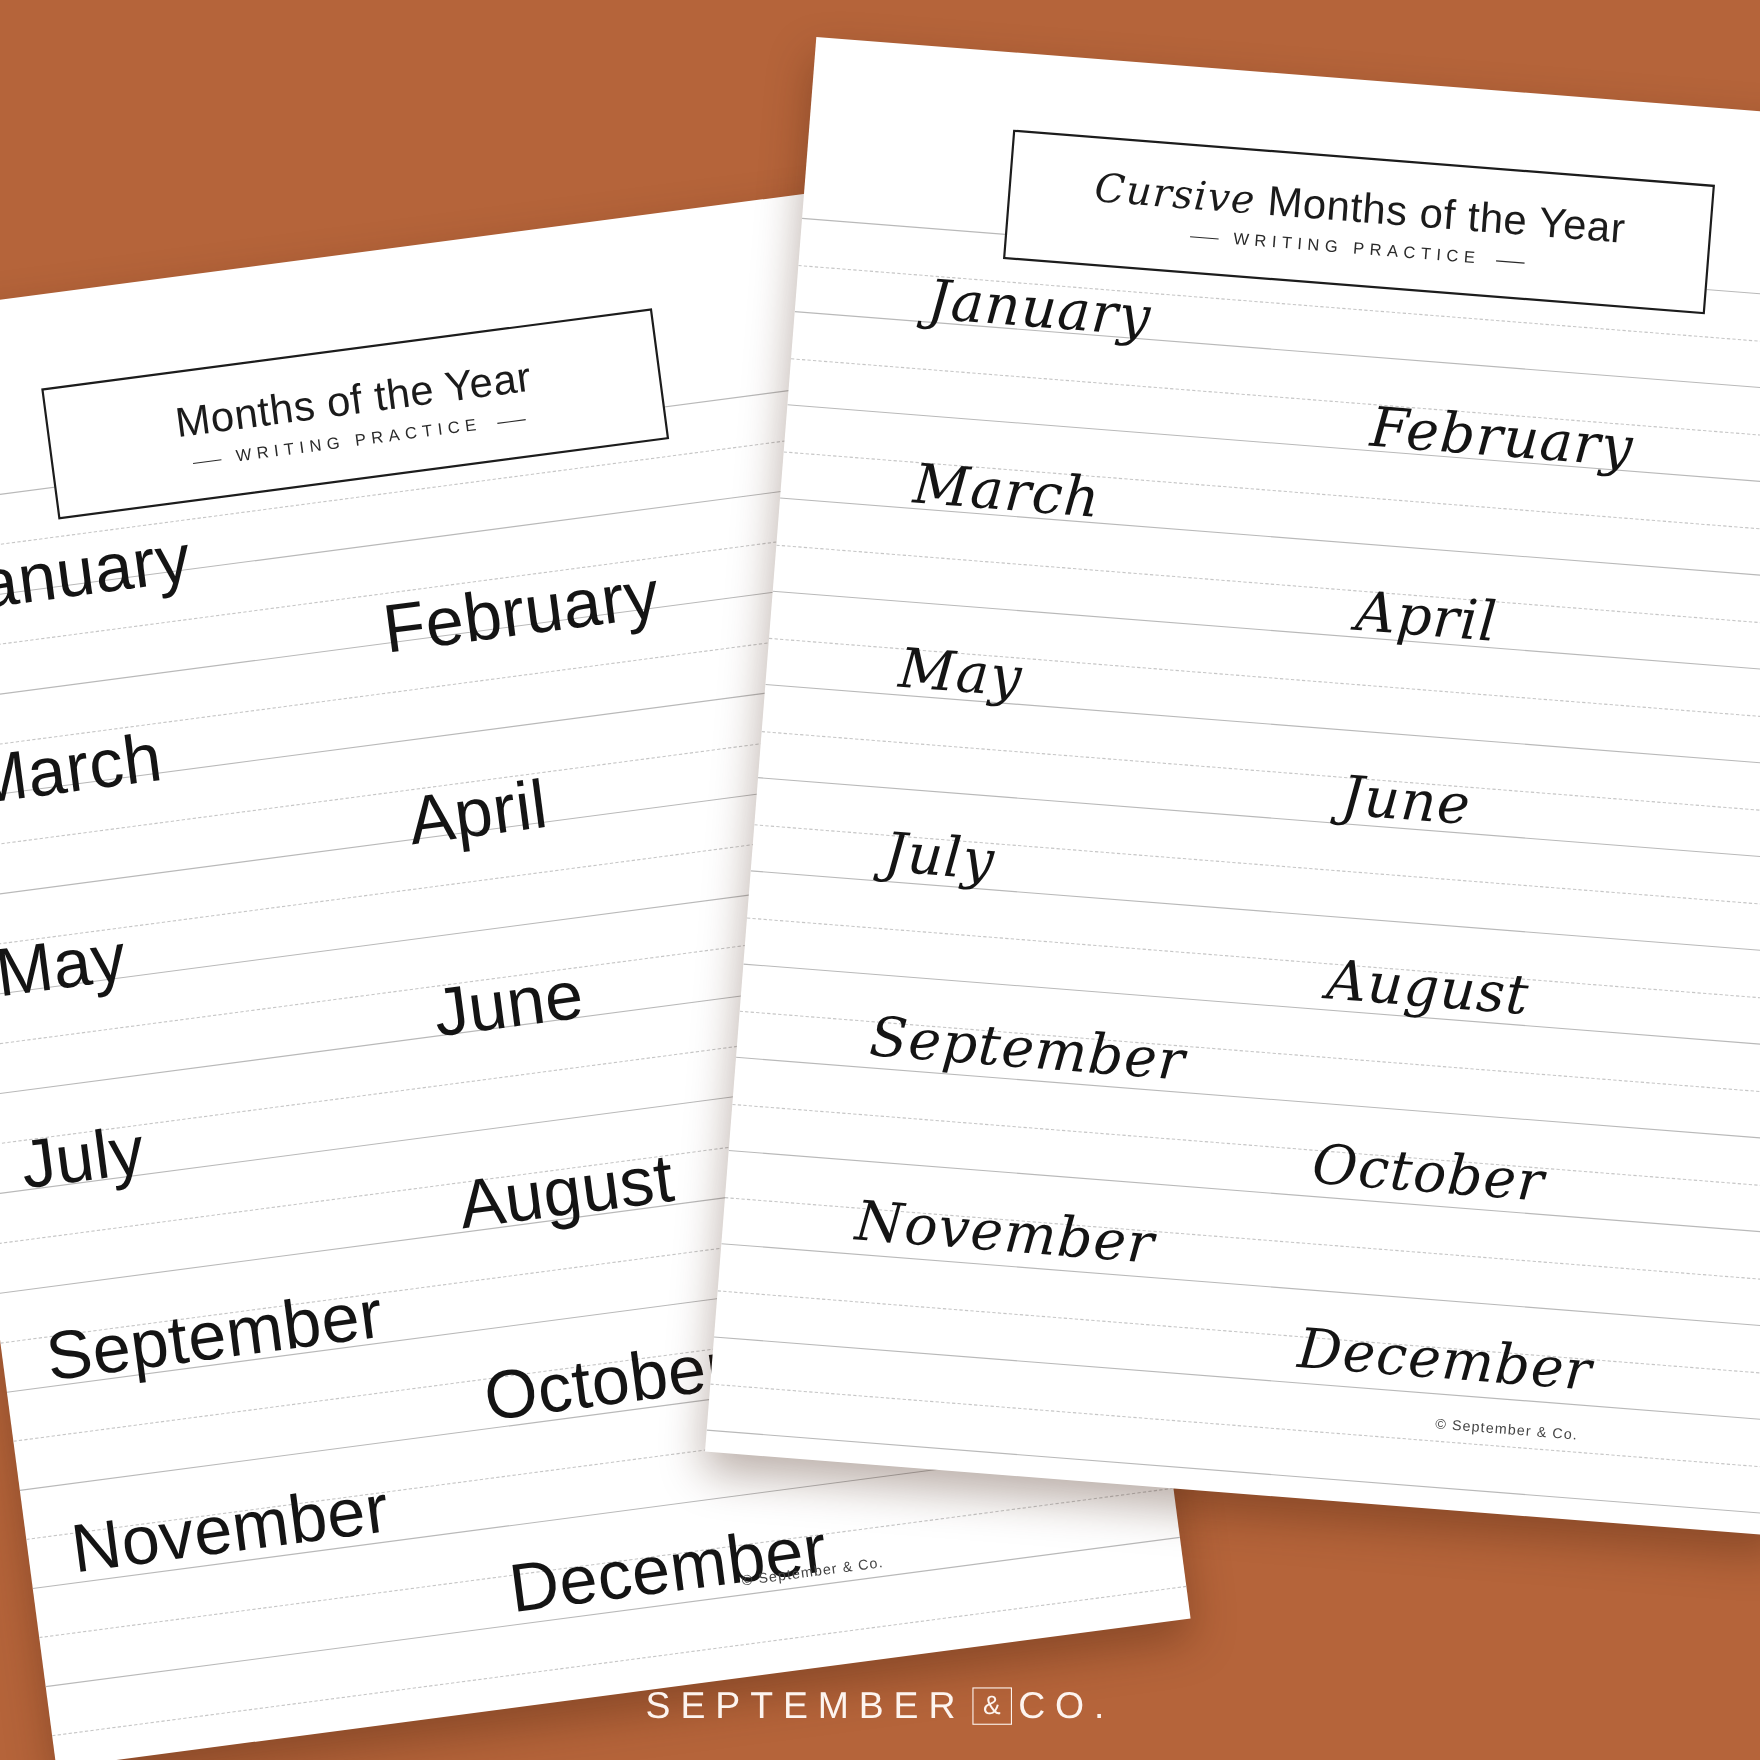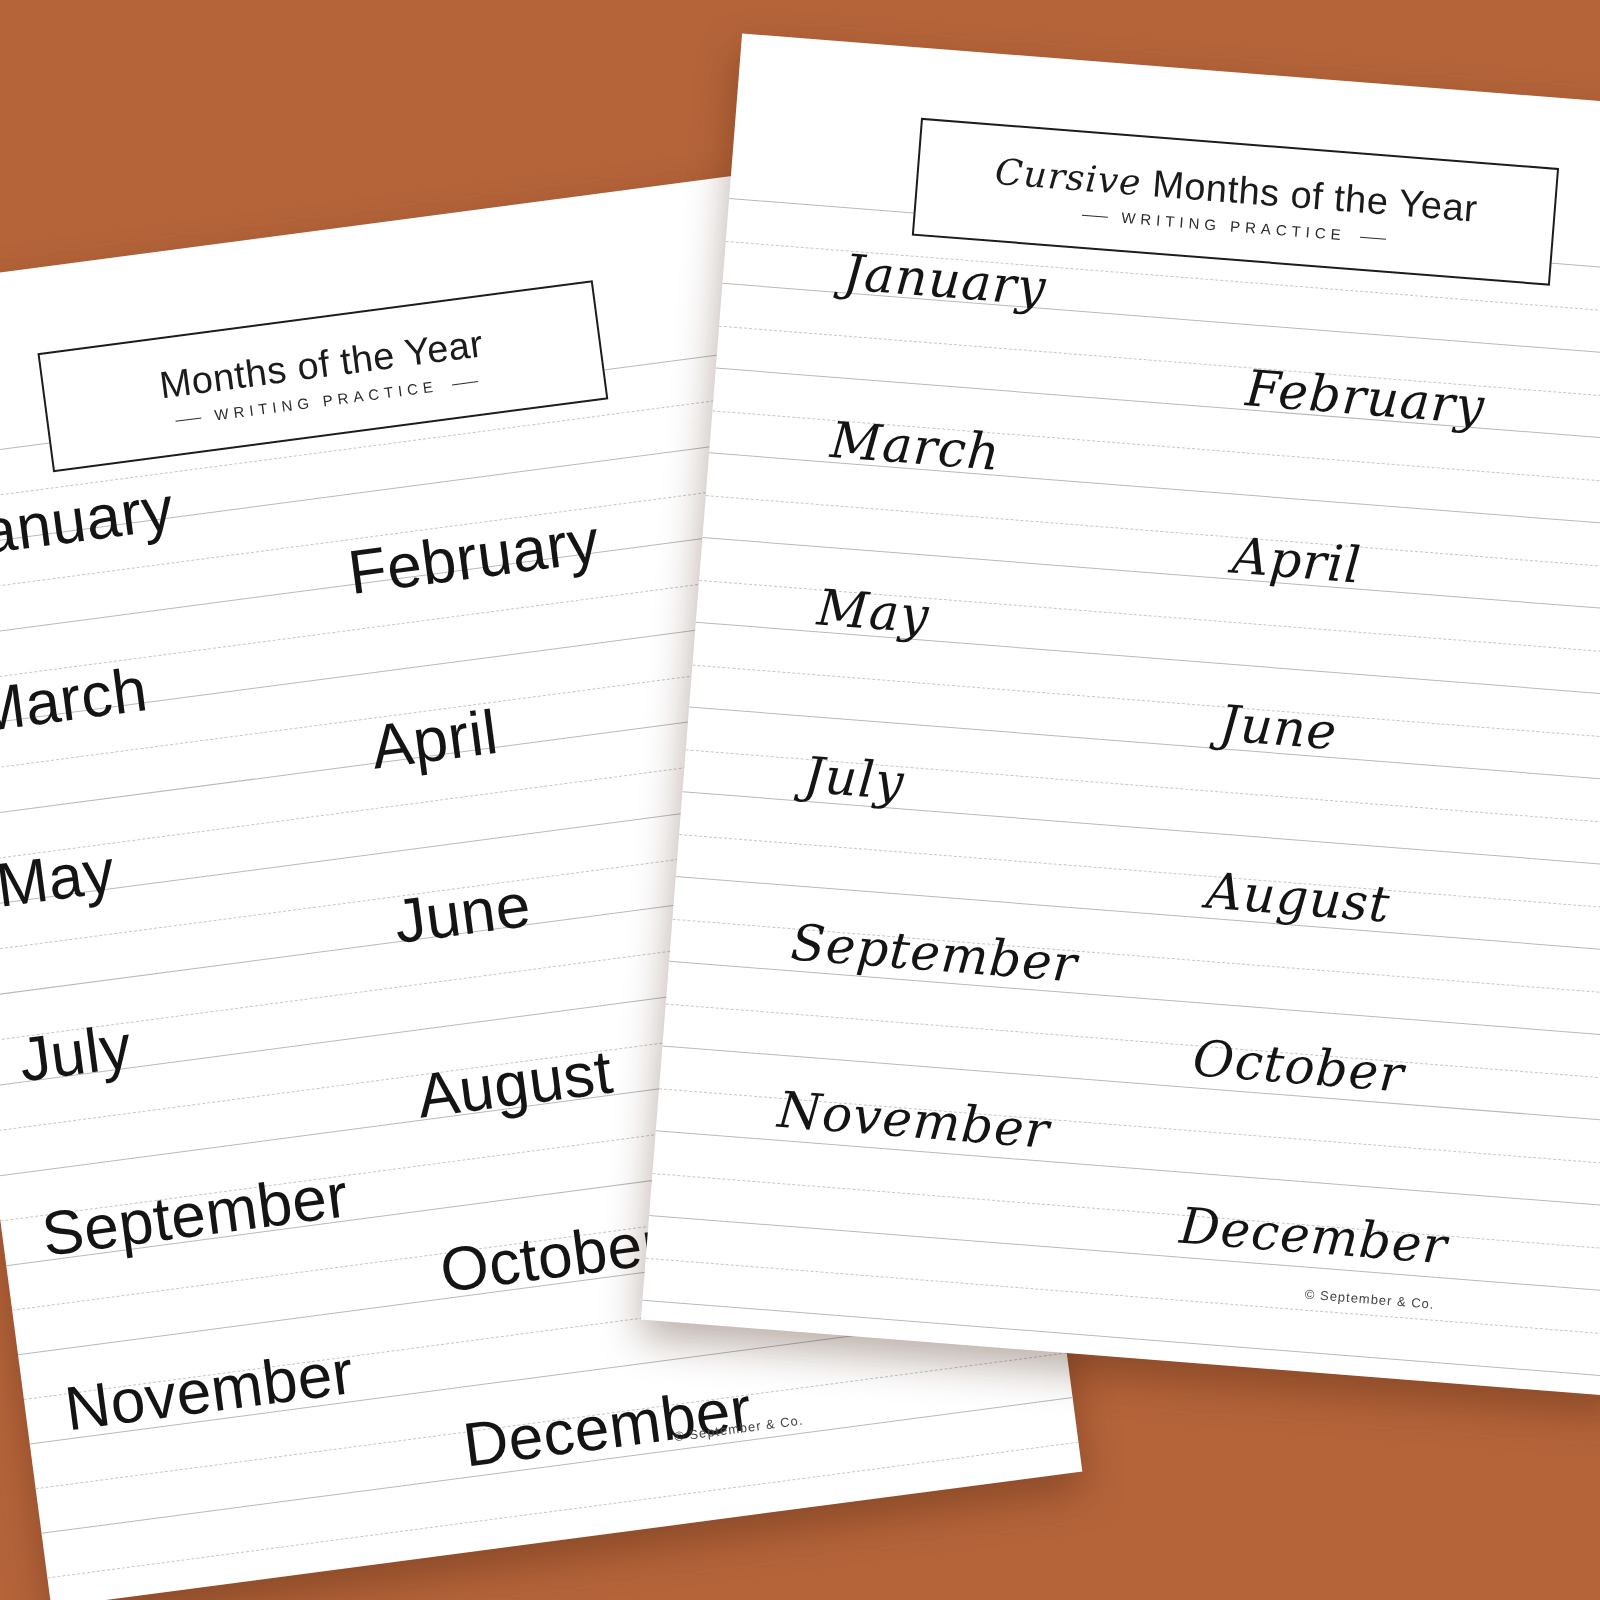--- a/index.html
+++ b/index.html
@@ -238,14 +238,17 @@
         <div class="word" style="top: 793px; left: 530px;">August</div>
         <div class="word" style="top: 877px; left: 120px;">September</div>
         <div class="word" style="top: 961px; left: 530px;">October</div>
         <div class="word" style="top: 1045px; left: 120px;">November</div>
         <div class="word" style="top: 1129px; left: 530px;">December</div>
       </div>
 
     <div class="credit" style="left:660px;top:1205px;">© September &amp; Co.</div>
   </div>
 
+  <div id="brand">
+    <span>SEPTEMBER</span><span class="amp">&amp;</span><span>CO.</span>
+  </div>
 
 </div>
 
 </body></html>

